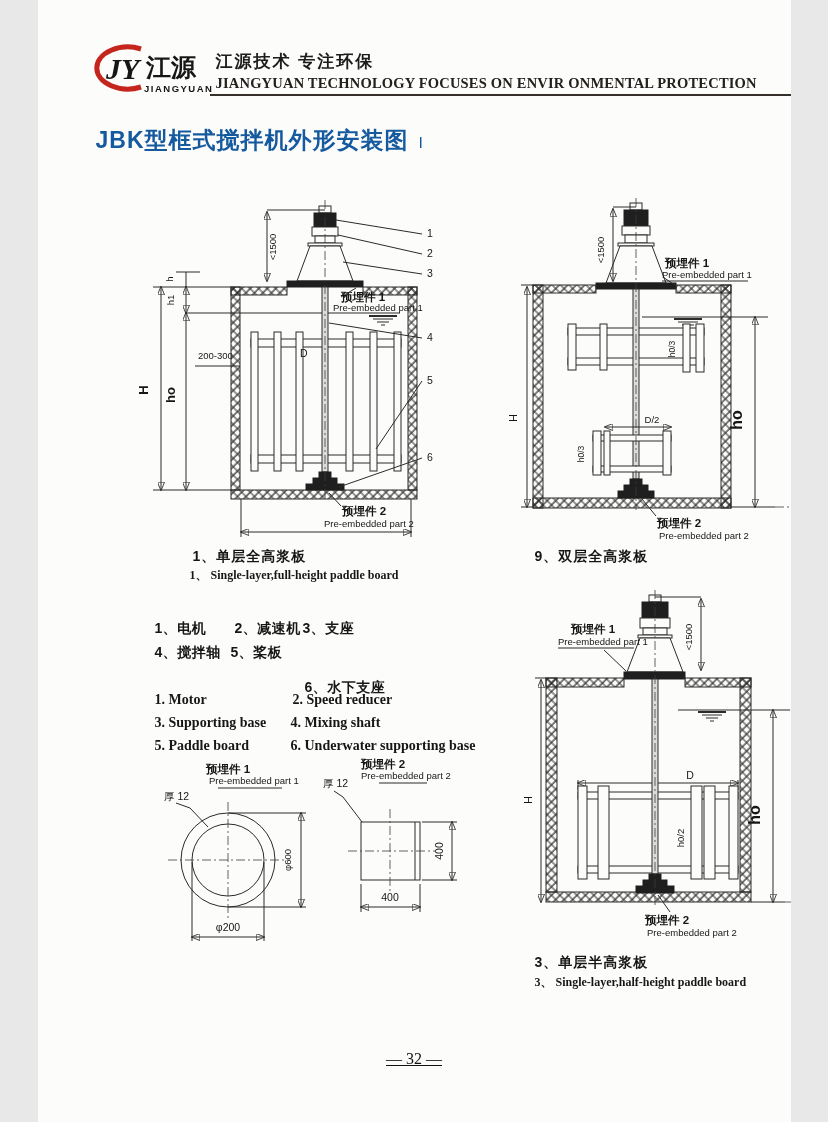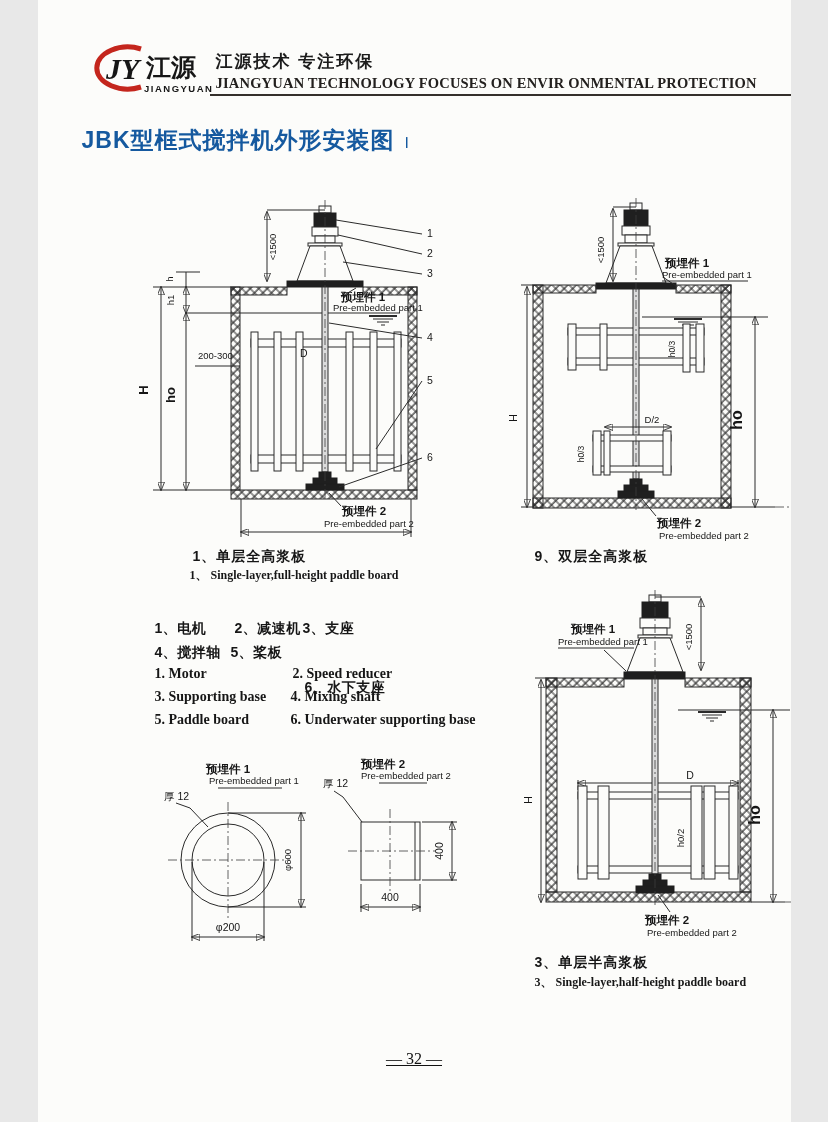--- a/index.html
+++ b/index.html
@@ -11,21 +11,21 @@
   .slogan-en{font-family:"Liberation Serif",serif;font-size:14.5px;font-weight:bold;color:#23201e;letter-spacing:.2px;}
   .header-rule{height:2px;background:#35302c;}
   
   .title-cn{font-size:23px;font-weight:bold;color:#15599f;letter-spacing:1px;}
   .title-suffix{font-size:15px;font-weight:normal;margin-left:10px;}
   .title-en{font-size:15.5px;font-weight:bold;color:#15599f;}
   
   .cap-cn{font-size:14px;font-weight:bold;letter-spacing:1px;}
   .cap-en{font-family:"Liberation Serif",serif;font-size:12px;font-weight:bold;}
   .pl-cn{font-size:14px;font-weight:bold;letter-spacing:.5px;}
-  .pl-en{font-family:"Liberation Serif",serif;font-size:14px;font-weight:bold;}
+  .pl-en{font-family:"Liberation Serif",serif;font-size:14px;font-weight:bold;margin-top:26px;}
   .page-num{font-family:"Liberation Serif",serif;font-size:16px;color:#111;text-align:center;}
   
   svg.overlay{position:absolute;left:0;top:0;}
   .ln line,.ln path,.ln rect,.ln circle,.ln polyline{stroke:#2b2b2b;stroke-width:1;fill:none;}
   .ln .wh{fill:#fcfcfa;}
   .ln .ht{fill:url(#hx);}
   .ln .dk{fill:#1f1f1f;stroke:#1f1f1f;}
   .ln .shaft{fill:#dcdcdc;}
   .ln .cl{stroke-dasharray:9 3 2 3;stroke-width:.8;stroke:#3c3c3c;}
   .ln .wl{stroke-width:2;}
@@ -43,21 +43,21 @@
   <svg class="abs" style="left:46px;top:40px;" width="135" height="56" viewBox="0 0 135 56">
     <path d="M 57,9 A 31,21 0 1 0 57,47" fill="none" stroke="#c4261d" stroke-width="5"></path>
     <text x="22" y="39" class="logo-jy" font-size="30" fill="#c4261d">JY</text>
     <text x="62" y="36" font-size="25" font-weight="bold" fill="#c4261d">江源</text>
     <text x="60" y="52" font-size="9.5" font-weight="bold" letter-spacing="1.5" fill="#c4261d">JIANGYUAN</text>
   </svg>
   <div class="abs slogan-cn" style="left:178px;top:50px;">江源技术  专注环保</div>
   <div class="abs slogan-en" style="left:178px;top:75px;">JIANGYUAN TECHNOLOGY FOCUSES ON ENVIR ONMENTAL PROTECTION</div>
   <div class="abs header-rule" style="left:172px;top:94px;width:623px;"></div>
 
-  <div class="abs title-cn" style="left:44px;top:125px;">
+  <div class="abs title-cn" style="left:58px;top:125px;">
     <span>JBK型框式搅拌机外形安装图</span><span class="title-suffix">Ⅰ</span>
   </div>
 
   <svg class="overlay ln" width="828" height="1122" viewBox="0 0 828 1122">
     <defs>
       <marker id="ah" viewBox="0 0 10 8" refX="9" refY="4" markerWidth="9" markerHeight="7" orient="auto-start-reverse">
           <path d="M0,0 L10,4 L0,8 z" fill="#2b2b2b" stroke="none"></path>
         </marker>
       <pattern id="hx" width="6" height="6" patternUnits="userSpaceOnUse" patternTransform="rotate(45)">
         <rect width="6" height="6" fill="#fcfcfa" stroke="none"></rect>

